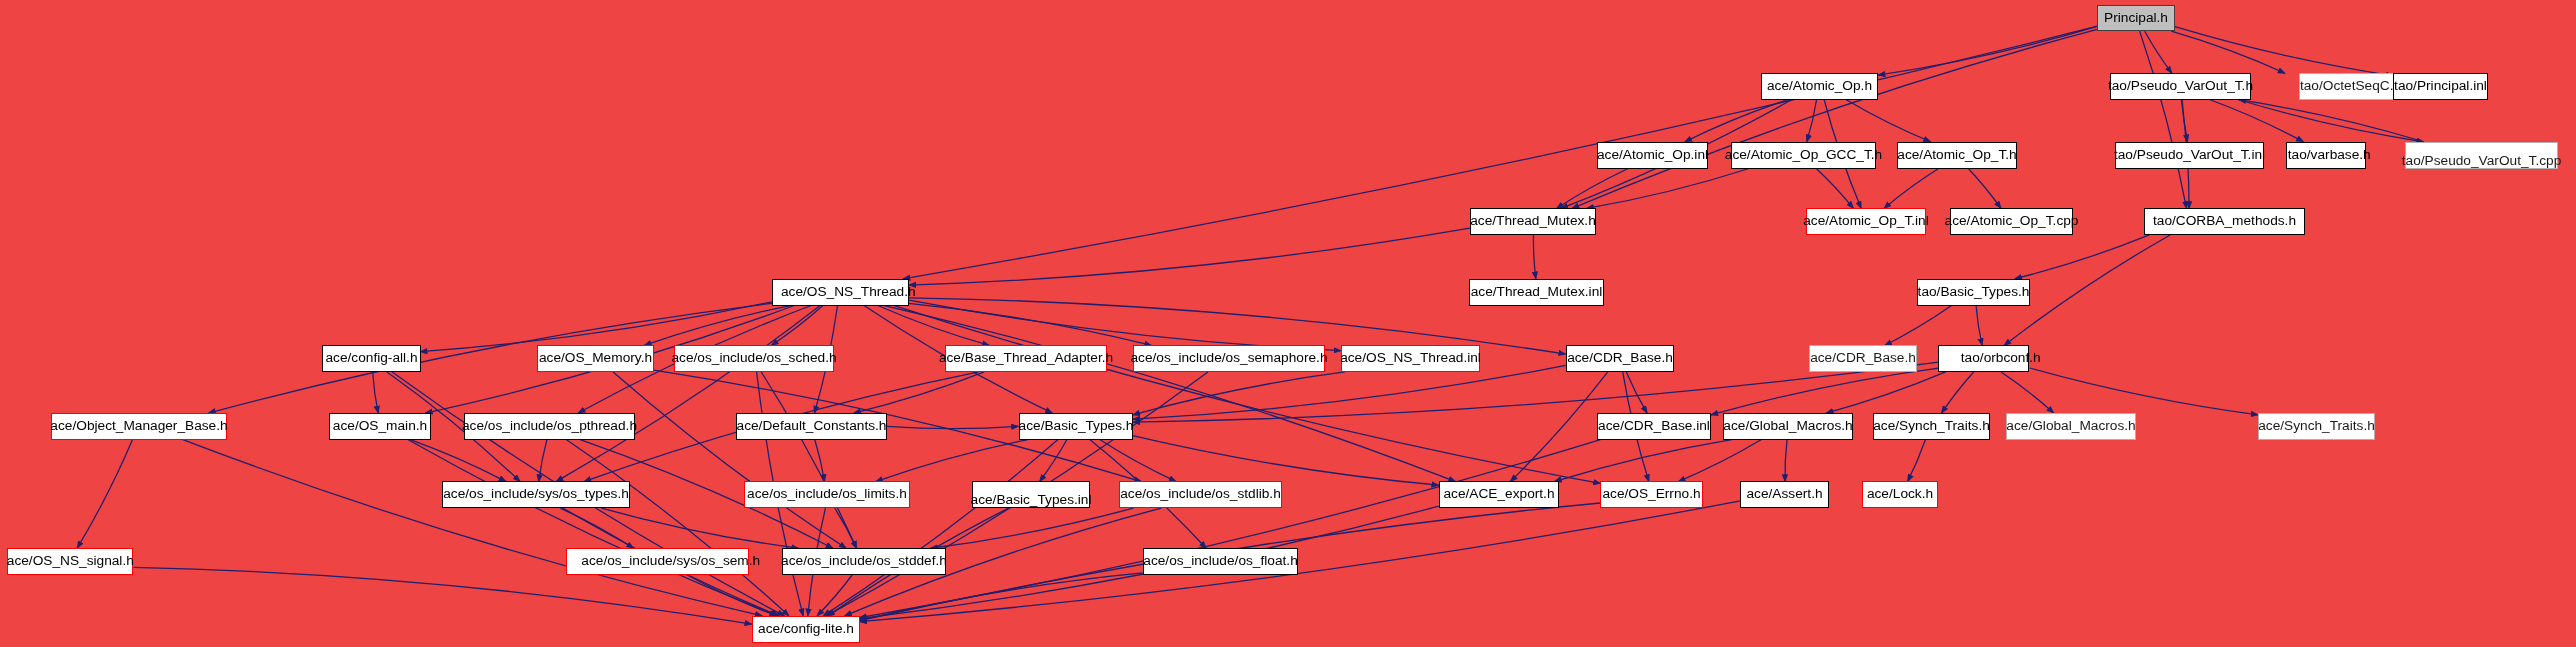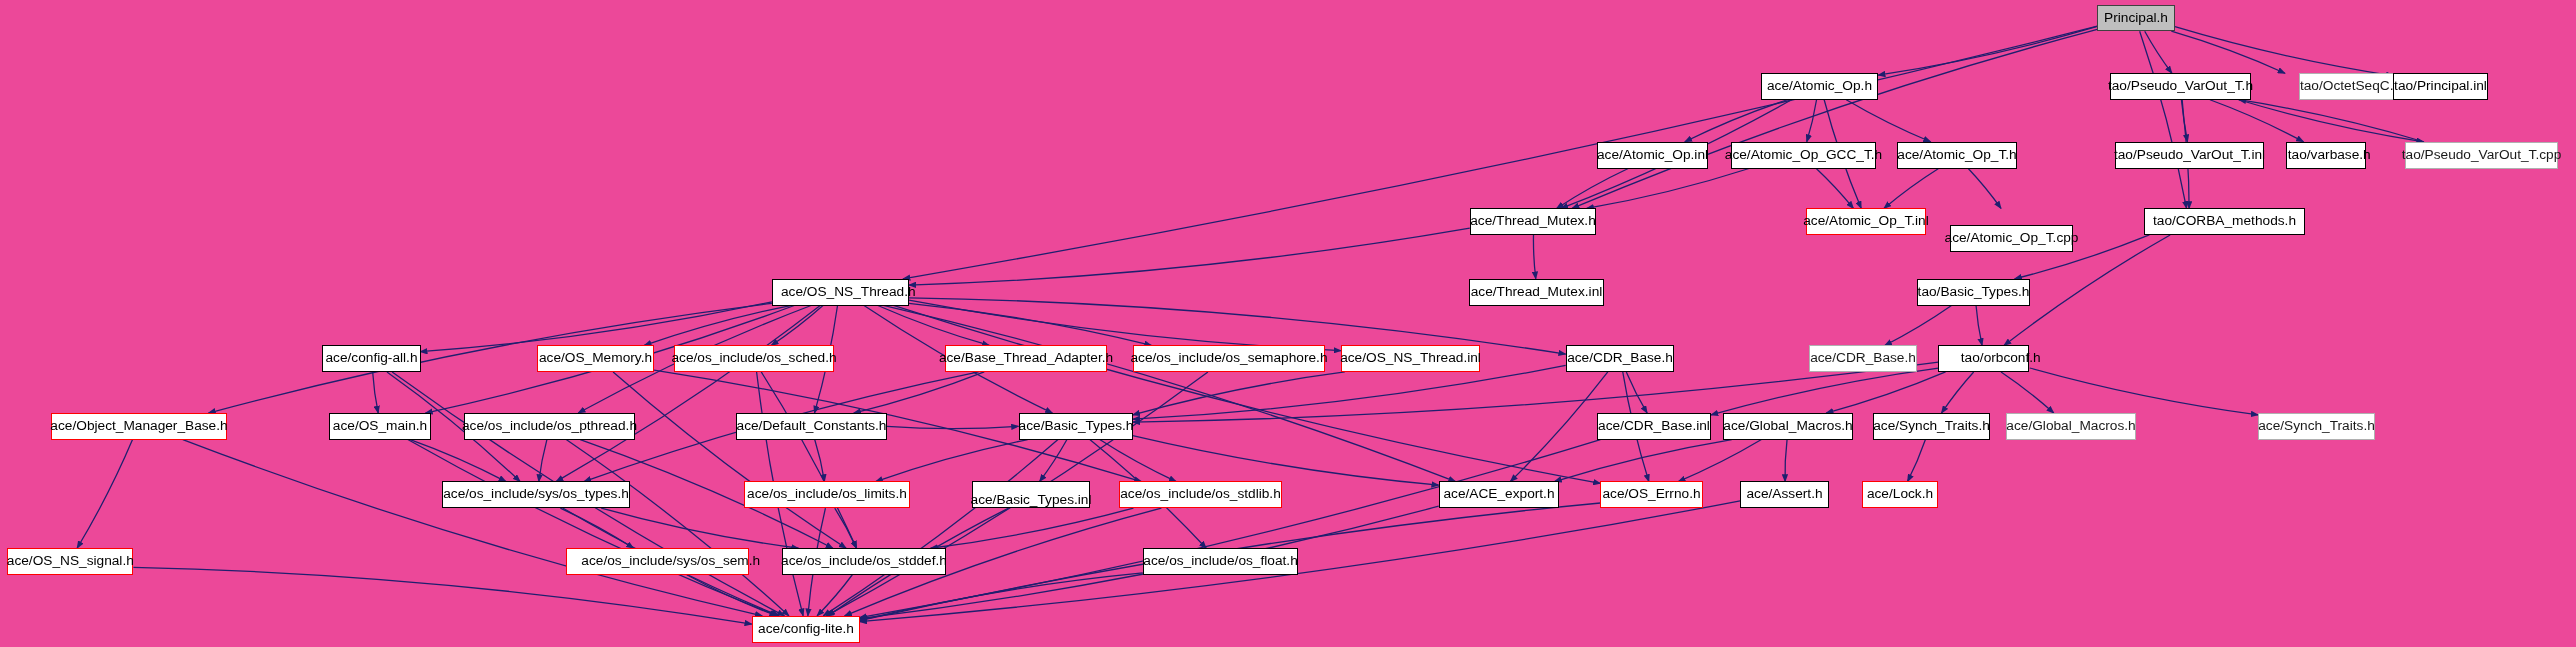--- a/index.html
+++ b/index.html
@@ -5,21 +5,21 @@
 <style>
   html, body {
     margin: 0;
     padding: 0;
     background: #ffffff;
   }
   #graph-root {
     position: relative;
     width: 2576px;
     height: 648px;
-    background: #ec4899;
+    background: #ef4444;
     font-family: "Liberation Sans", sans-serif;
     overflow: hidden;
   }
   #edge-layer {
     position: absolute;
     left: 0;
     top: 0;
     width: 2576px;
     height: 648px;
     pointer-events: none;
@@ -188,30 +188,30 @@
       </div>
       <div class="gnode" style="left: 1897px; top: 142px; width: 120px;">
         <span class="gnode-label">ace/Atomic_Op_T.h</span>
       </div>
       <div class="gnode" style="left: 2115px; top: 142px; width: 149px;">
         <span class="gnode-label">tao/Pseudo_VarOut_T.inl</span>
       </div>
       <div class="gnode" style="left: 2286px; top: 142px; width: 80px; padding-left: 12px;">
         <span class="gnode-label">tao/varbase.h</span>
       </div>
-      <div class="gnode gray" style="left: 2405px; top: 142px; width: 153px;">
+      <div class="gnode gray" style="left: 2405px; top: 142px; width: 153px; align-items: flex-end;">
         <span class="gnode-label">tao/Pseudo_VarOut_T.cpp</span>
       </div>
       <div class="gnode" style="left: 1470px; top: 208px; width: 126px;">
         <span class="gnode-label">ace/Thread_Mutex.h</span>
       </div>
       <div class="gnode red" style="left: 1806px; top: 208px; width: 120px;">
         <span class="gnode-label">ace/Atomic_Op_T.inl</span>
       </div>
-      <div class="gnode" style="left: 1950px; top: 208px; width: 123px; margin-top: 17px;">
+      <div class="gnode" style="left: 1950px; top: 208px; width: 123px;">
         <span class="gnode-label">ace/Atomic_Op_T.cpp</span>
       </div>
       <div class="gnode" style="left: 2118px; top: 208px; width: 161px; margin-left: 26px;">
         <span class="gnode-label">tao/CORBA_methods.h</span>
       </div>
       <div class="gnode" style="left: 772px; top: 279px; width: 137px; padding-left: 21px;">
         <span class="gnode-label">ace/OS_NS_Thread.h</span>
       </div>
       <div class="gnode" style="left: 1469px; top: 279px; width: 135px;">
         <span class="gnode-label">ace/Thread_Mutex.inl</span>

